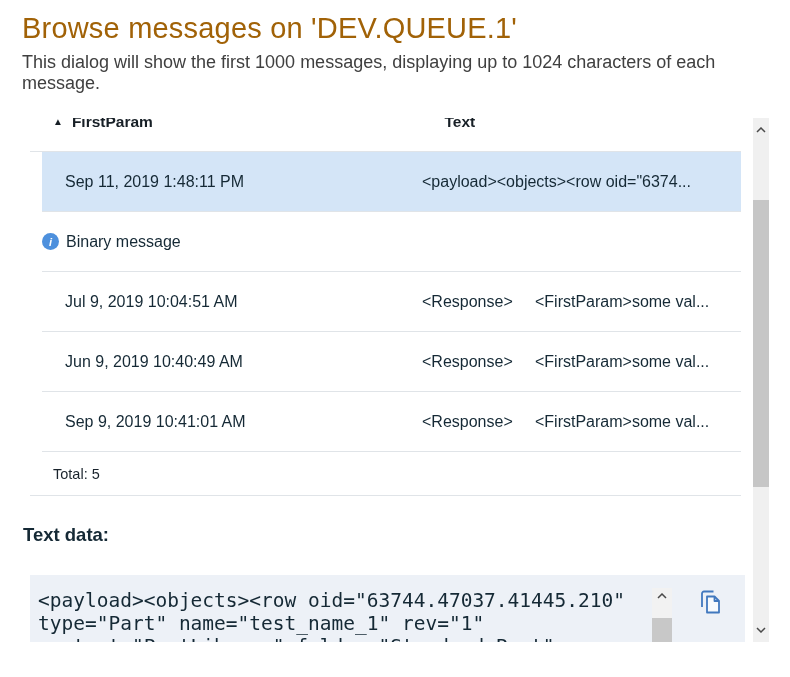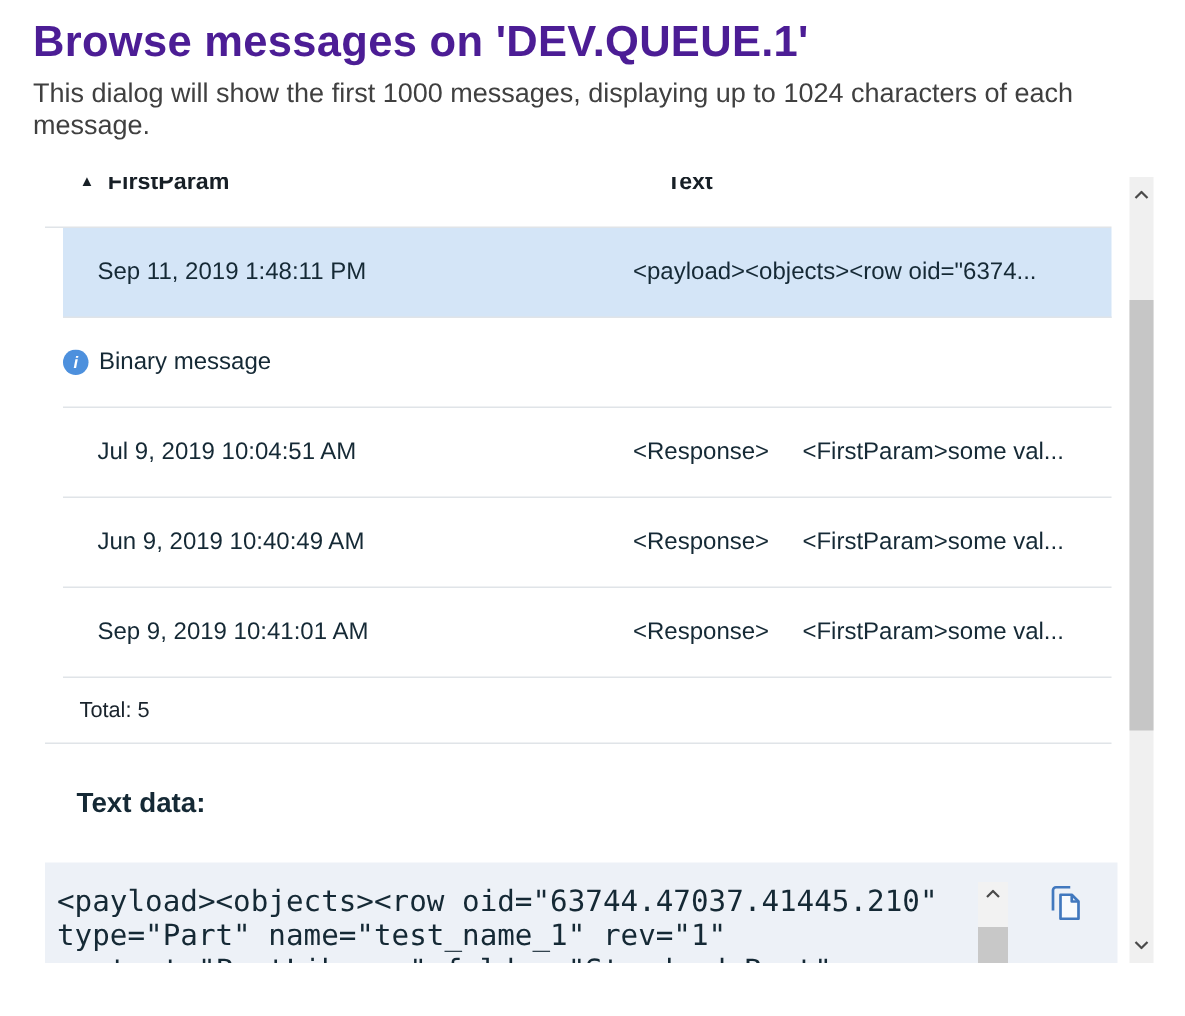--- a/index.html
+++ b/index.html
@@ -3,21 +3,21 @@
 <meta charset="utf-8">
 <style>
   html,body{margin:0;padding:0;}
   body{
     width:790px;height:677px;position:relative;overflow:hidden;
     background:#ffffff;color:#152935;
     font-family:"Liberation Sans",sans-serif;
   }
   .page-title{
     position:absolute;left:22px;top:12px;
-    font-size:29px;font-weight:bold;color:#4c1d95;letter-spacing:.2px;margin:0;
+    font-size:29px;font-weight:normal;color:#a16207;letter-spacing:.2px;margin:0;
   }
   .page-subtitle{
     position:absolute;left:22px;top:52px;width:748px;
     font-size:18px;line-height:21px;color:#404040;
   }
   
   .viewport{
     position:absolute;left:0;top:118px;width:753px;height:524px;
     overflow:hidden;background:#fff;
   }
@@ -38,21 +38,21 @@
   }
   .binary-cell{display:flex;align-items:center;}
   .tfoot{
     display:flex;align-items:center;justify-content:space-between;height:44px;
     border-bottom:1px solid #e0e4e8;box-sizing:border-box;
     font-size:14.5px;color:#19232c;padding:0 21px 0 23px;gap:10px;
   }
   
   .text-data-label{
     position:absolute;left:23px;top:406px;
-    font-size:18.5px;font-weight:bold;color:#152935;margin-left:28px;
+    font-size:18.5px;font-weight:bold;color:#152935;
   }
   .textarea-wrap{
     position:absolute;left:30px;top:457px;width:715px;height:210px;
     background:#edf1f7;
   }
   .code{
     position:absolute;left:8px;top:14px;right:95px;margin:0;
     font-family:"DejaVu Sans Mono",monospace;
     font-size:19.5px;line-height:23px;white-space:pre;color:#152935;
   }

